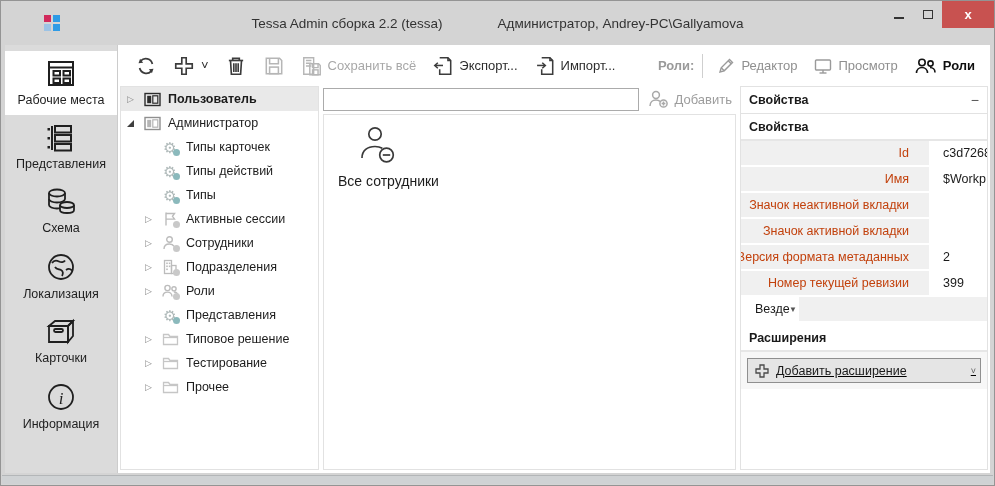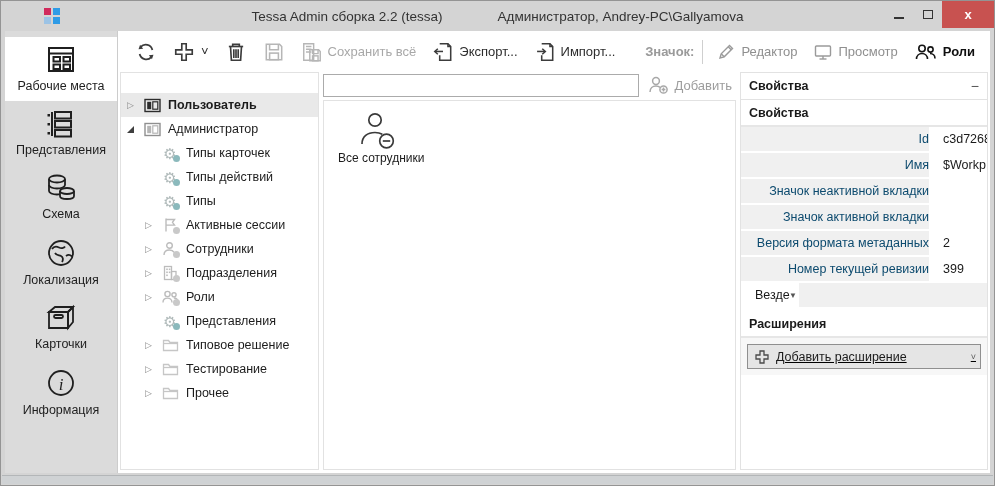--- a/index.html
+++ b/index.html
@@ -1,21 +1,21 @@
 <!DOCTYPE html>
 <html><head>
 <meta charset="utf-8">
 <style>
   * { box-sizing: border-box; margin: 0; padding: 0; }
   html,body { background:#eee; }
   body { font-family: "Liberation Sans","DejaVu Sans",sans-serif; }
   .window { width:995px; height:486px; background:#d4d4d4; border:1px solid #949494; display:flex; flex-direction:column; overflow:hidden; }
 
   
-  .titlebar { height:30px; background:#d4d4d4; position:relative; display:flex; align-items:center; flex:0 0 auto;padding-left:29px; }
+  .titlebar { height:44px; background:#d4d4d4; position:relative; display:flex; align-items:center; flex:0 0 auto;padding-left:29px; }
   .logo { display:grid; grid-template-columns:7px 7px; grid-template-rows:7px 7px; gap:2px; margin-left:14px; }
   .logo i { display:block; }
   .titlebar-center { position:absolute; left:0; right:0; display:flex; justify-content:center; gap:55px; pointer-events:none; }
   .titlebar-center span { font-size:13.5px; color:#333; white-space:nowrap; }
   .winbtns { position:absolute; right:0; top:0; height:27px; display:flex; align-items:stretch; }
   .winbtn { width:29px; display:flex; align-items:center; justify-content:center; color:#333; font-size:13px; cursor:default; }
   .winbtn.min span { display:block; width:10px; height:2px; background:#333; margin-top:6px; }
   .winbtn.max span { display:block; width:10px; height:9px; border:1.5px solid #333; }
   .winbtn.close { width:52px; background:#c85250; color:#fff; font-weight:bold; font-size:13px; }
 
@@ -40,21 +40,21 @@
   .tb-spacer { flex:1; }
   .mode-label { font-size:13px; font-weight:bold; color:#9a9a9a; margin-right:8px; }
   .vsep { width:1px; height:24px; background:#cfcfcf; margin-right:8px; }
   .tbtn.mode span { color:#8f8f8f; }
   .tbtn.active span { color:#0f0f0f; font-weight:bold; }
 
   .panels { flex:1; display:flex; padding:0 2px 3px 2px; gap:4px; min-height:0; }
   .panel { background:#fff; border:1px solid #e2e2e2; }
 
   
-  .tree { width:199px; flex:0 0 auto; padding-top:20px; overflow:hidden; }
+  .tree { width:199px; flex:0 0 auto; padding-top:0; overflow:hidden; }
   .trow { display:flex; align-items:center; height:24px; padding-left:6px; cursor:pointer; white-space:nowrap; }
   .trow.sel { background:#e9e9e9; }
   .trow.sel .tlabel { font-weight:bold; }
   .trow.lvl1 { padding-left:24px; }
   .exp { width:15px; flex:0 0 auto; display:flex; align-items:center; justify-content:flex-start; }
   .exp.c::before { content:"▷"; font-size:9px; color:#8a8a8a; }
   .exp.e::before { content:""; width:0; height:0; border-left:7px solid transparent; border-bottom:7px solid #3f3f3f; }
   .ticon { width:20px; height:18px; position:relative; flex:0 0 auto; margin-right:6px; display:flex; align-items:center; justify-content:center; }
   .ticon svg { display:block; }
   .gearg { font-size:15px; color:#b0baba; line-height:1; }
@@ -65,32 +65,32 @@
 
   
   .center { flex:1; display:flex; flex-direction:column; border:none; background:transparent; min-width:0; }
   .center-top { display:flex; align-items:center; height:26px; margin-bottom:2px; flex:0 0 auto; }
   .search-input { flex:1; height:23px; border:1px solid #ababab; font-size:13px; padding:0 6px; outline:none; font-family:inherit; }
   .add-btn { display:flex; align-items:center; gap:4px; padding:0 4px 0 8px; cursor:pointer; flex:0 0 auto; }
   .add-btn span { font-size:13px; color:#9d9d9d; }
   .tile-area { flex:1; border:1px solid #e2e2e2; background:#fff; padding:10px 0 0 14px; }
   .tile { width:118px; display:flex; flex-direction:column; cursor:pointer; }
   .tile svg { display:block; margin-left:20px; }
-  .tile-label { font-size:12px; color:#1c1c1c; white-space:nowrap; }
+  .tile-label { font-size:14px; color:#1c1c1c; margin-top:8px; white-space:nowrap; }
 
   
   .props { width:248px; flex:0 0 auto; display:flex; flex-direction:column; overflow:hidden; border:none; background:transparent; }
   .props-header { display:flex; align-items:center; justify-content:space-between; background:#fff; border:1px solid #e2e2e2; padding:6px 8px; flex:0 0 auto; }
   .props-header b { font-size:12.5px; color:#1a1a1a; }
   .collapse-btn { color:#555; font-size:14px; cursor:pointer; line-height:10px; }
   .props-body { flex:1; border:1px solid #e2e2e2; border-top:none; background:#f0f0f0; overflow:hidden; display:flex; flex-direction:column; }
   .psection { background:#fff; padding:6px 8px 5px 8px; font-size:12.5px; font-weight:bold; color:#1a1a1a; border-bottom:2px solid #e6e6e6; }
   .psection.ext { border-top:2px solid #ffffff; }
   .prow { display:flex; align-items:stretch; border-bottom:2px solid #ffffff; min-height:26px; }
-  .plabel { flex:1; display:flex; align-items:center; justify-content:flex-end; text-align:right; font-size:12.5px; color:#0c4a6e; padding:2px 0 2px 4px; background:#f0f0f0; white-space:nowrap; overflow:hidden; }
+  .plabel { flex:1; display:flex; align-items:center; justify-content:flex-end; text-align:right; font-size:12.5px; color:#c2410c; padding:2px 20px 2px 4px; background:#f0f0f0; white-space:nowrap; overflow:hidden; }
   .pvalue { width:58px; flex:0 0 auto; background:#ffffff; display:flex; align-items:center; font-size:12.5px; color:#1a1a1a; padding-left:14px; white-space:nowrap; overflow:hidden; position:relative; }
   .pvalue .ddchev { position:absolute; right:2px; font-size:8px; color:#555; }
   .extrow { padding:6px 6px; background:#f7f7f7;text-decoration:underline; }
   .extcombo { height:25px; background:#e5e5e5; border:1px solid #8f8f8f; display:flex; align-items:center; padding:0 4px 0 6px; cursor:pointer; }
   .extcombo span.lab { flex:1; font-size:12.5px; color:#1a1a1a; white-space:nowrap; overflow:hidden; }
   .combochev { font-size:9px; color:#555; padding-left:4px; }
   .extfill { flex:1; background:#ffffff; }
 </style>
 </head>
 <body>
@@ -260,21 +260,21 @@
             <g fill="none" stroke="#3c3c3c" stroke-width="1.4">
               <path d="M7 2.5h7.5l2.5 2.5v12.5H7V13"></path>
               <path d="M14.5 2.5V5H17"></path>
               <path d="M2.8 9.5H10"></path>
                 <path d="M7.5 7l2.8 2.5L7.5 12"></path>
             </g>
           </svg>
           <span>Импорт...</span>
         </div>
         <div class="tb-spacer"></div>
-        <span class="mode-label">Значок:</span>
+        <span class="mode-label">Роли:</span>
         <div class="vsep"></div>
         <div class="tbtn mode">
           <svg width="20" height="20" viewBox="0 0 20 20">
             <g fill="none" stroke="#9a9a9a" stroke-width="1.4">
               <path d="M4 16l1.2-4.2 8.3-8.3 3 3-8.3 8.3z"></path>
                 <path d="M12.2 4.8l3 3"></path>
                 <path d="M5.2 11.8l3 3"></path>
             </g>
           </svg>
           <span>Редактор</span>

